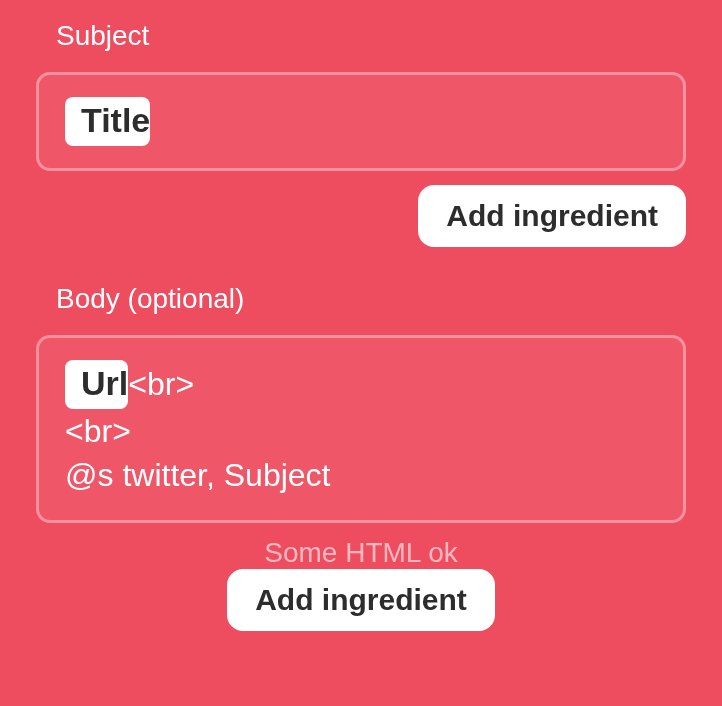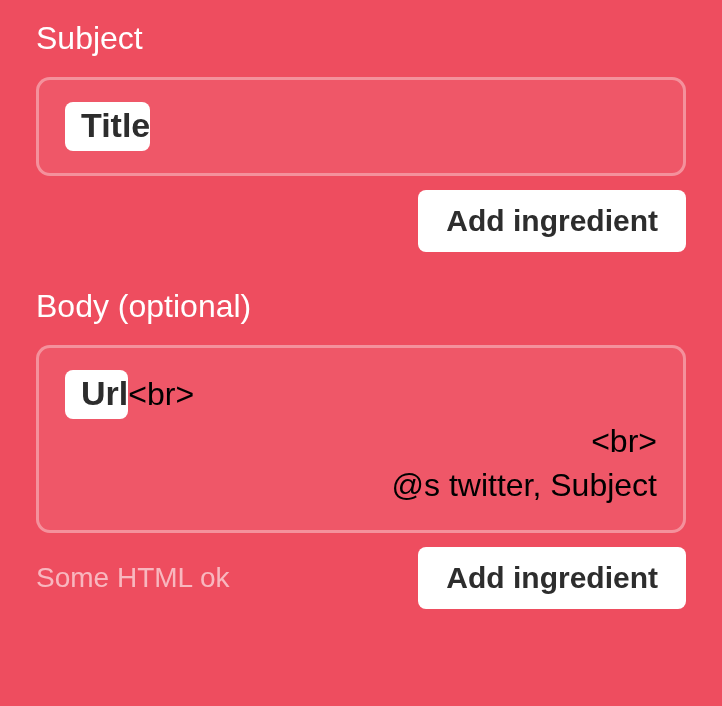--- a/index.html
+++ b/index.html
@@ -12,25 +12,26 @@
       font-family: -apple-system, BlinkMacSystemFont, "Segoe UI", Helvetica, Arial, sans-serif;
       width: 722px;
       height: 706px;
       padding: 20px 36px;
       color: #ffffff;
     }
     .field-group {
       margin-bottom: 36px;
     }
     .field-label {
-      font-size: 32px;
+      font-size: 28px;
       font-weight: 500;
       color: #ffffff;
       margin-bottom: 20px;
       display: block;
+      margin-left: 20px;
     }
     .field-box {
       border: 3px solid rgba(255,255,255,0.35);
       border-radius: 14px;
       padding: 22px 26px;
       background: rgba(255,255,255,0.06);
       min-height: 70px;
       font-size: 32px;
       line-height: 1.4;
     }
@@ -38,47 +39,47 @@
       display: inline-block;
       background: #ffffff;
       color: #2d2d2d;
       font-weight: 700;
       border-radius: 8px;
       padding: 3px 0 5px 16px;
       font-size: 34px;
       line-height: 1.2;
     }
     .body-text {
-      color: #000000;
+      color: #ffffff;
       font-size: 32px;
       font-weight: 400;
-      text-align: right;
     }
     .body-line {
       display: block;
     }
     .button-row {
       display: flex;
       justify-content: flex-end;
       align-items: center;
       margin-top: 14px;
     }
     .button-row.with-hint {
-      justify-content: space-between;
+      justify-content: flex-end;
+      flex-direction: column;
     }
     .hint-text {
       color: rgba(255,255,255,0.6);
       font-size: 28px;
       font-weight: 400;
     }
     .add-button {
       background: #ffffff;
       color: #2d2d2d;
       border: none;
-      border-radius: 8px;
+      border-radius: 16px;
       padding: 14px 28px;
       font-size: 30px;
       font-weight: 800;
       cursor: pointer;
       font-family: inherit;
     }
   </style>
 </head>
 <body>
 

